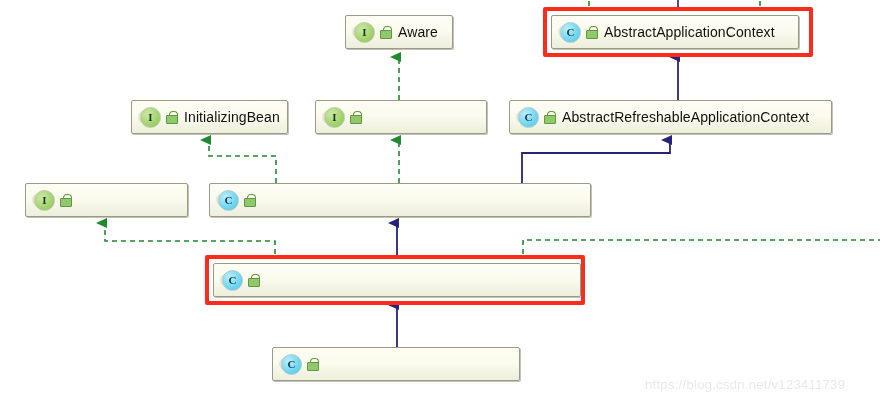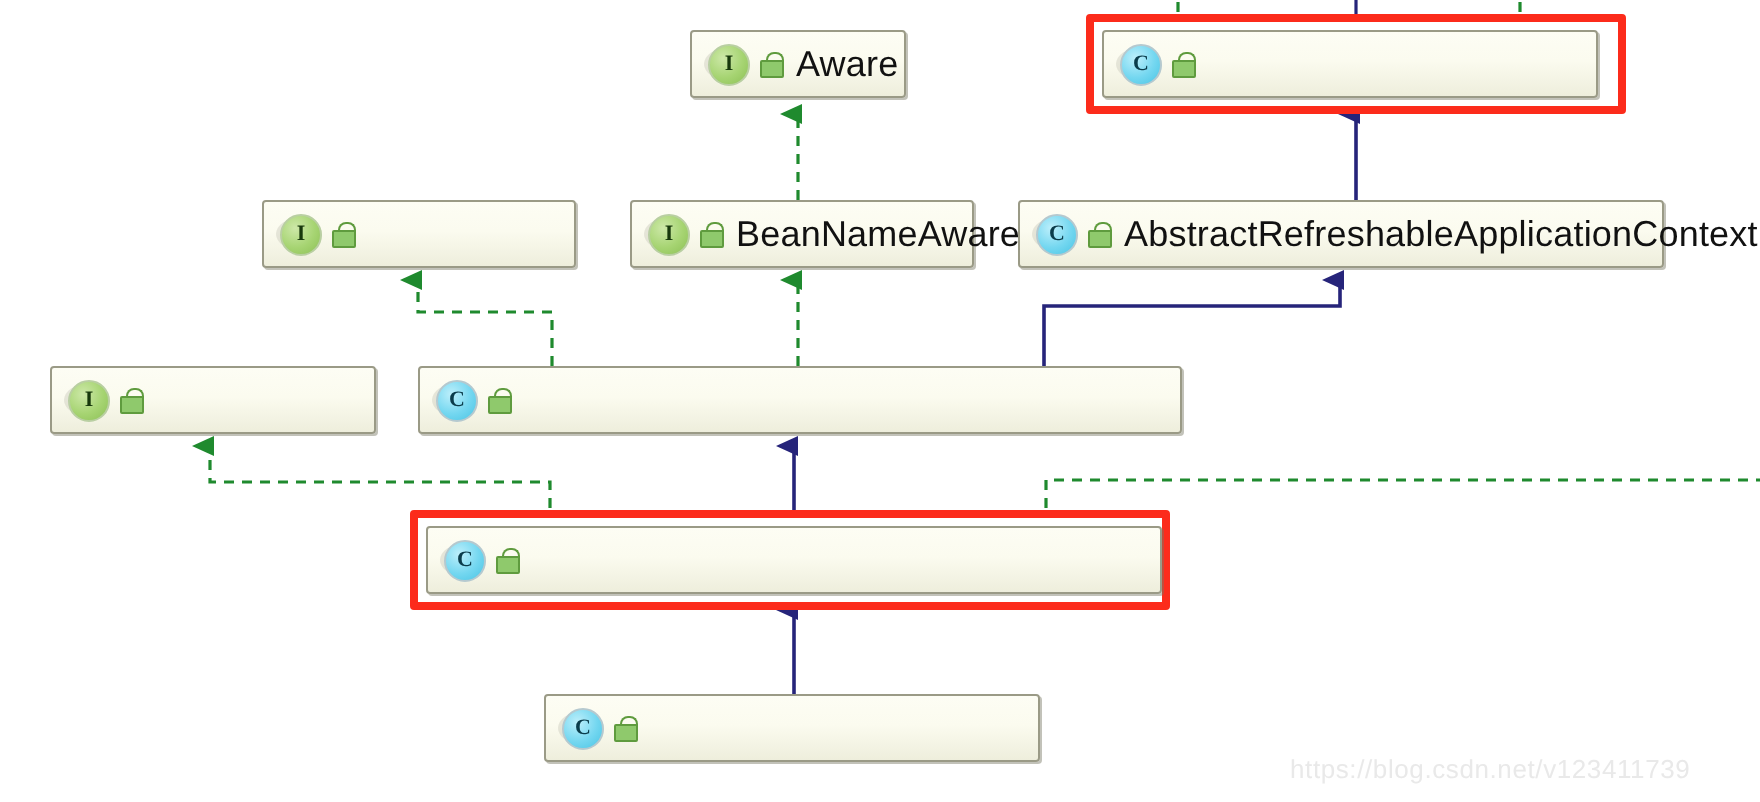--- a/index.html
+++ b/index.html
@@ -21,21 +21,21 @@
     height:34px;
     padding:0 12px 0 8px;
     border:1px solid #9a9a86;
     border-radius:2px;
     background:linear-gradient(to bottom,#fdfdf4 0%,#fbfbef 45%,#eeeedc 100%);
     box-shadow:1px 1px 0 rgba(120,120,100,0.45);
     white-space:nowrap;
     z-index:3;
   }
   .node .label{
-    font-size:18px;
+    font-size:14px;
     color:#111111;
     letter-spacing:0.1px;
     margin-left:6px;
   }
   
   .hl{
     position:absolute;
     border:4px solid #fc2b1b;
     background:#ffffff;
     border-radius:2px;
@@ -192,37 +192,38 @@
       </span>
     <span class="label">Aware</span>
   </div>
 
   <div class="node" style="left:551px;top:15px;width:248px;">
     <span class="kind cls">C</span>
     <span class="lock">
         <b></b>
         <i></i>
       </span>
+    <span class="label">AbstractApplicationContext</span>
   </div>
 
   <div class="node" style="left:131px;top:100px;width:157px;">
     <span class="kind iface">I</span>
     <span class="lock">
         <b></b>
         <i></i>
       </span>
+    <span class="label">InitializingBean</span>
   </div>
 
   <div class="node" style="left:315px;top:100px;width:172px;">
     <span class="kind iface">I</span>
     <span class="lock">
         <b></b>
         <i></i>
       </span>
-    <span class="label">BeanNameAware</span>
   </div>
 
   <div class="node" style="left:509px;top:100px;width:323px;">
     <span class="kind cls">C</span>
     <span class="lock">
         <b></b>
         <i></i>
       </span>
     <span class="label">AbstractRefreshableApplicationContext</span>
   </div>

